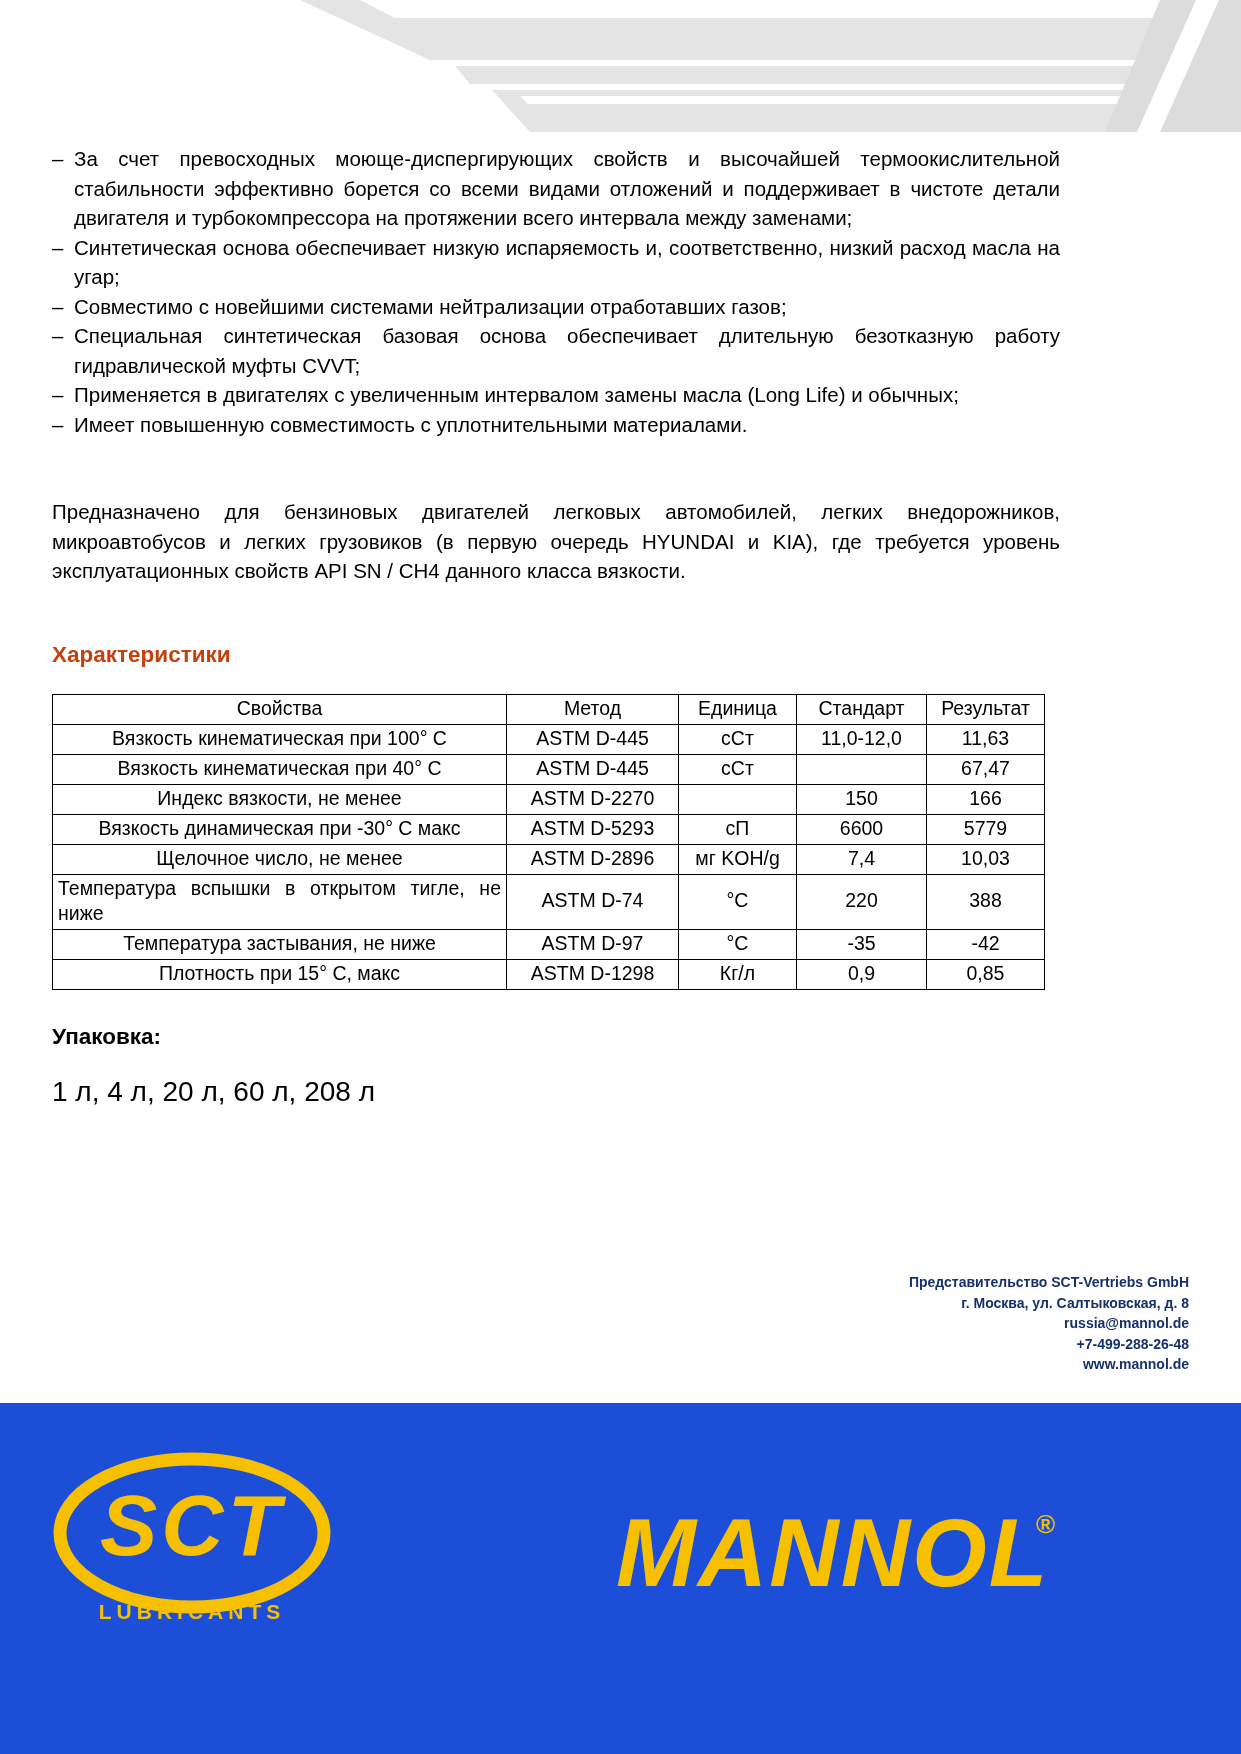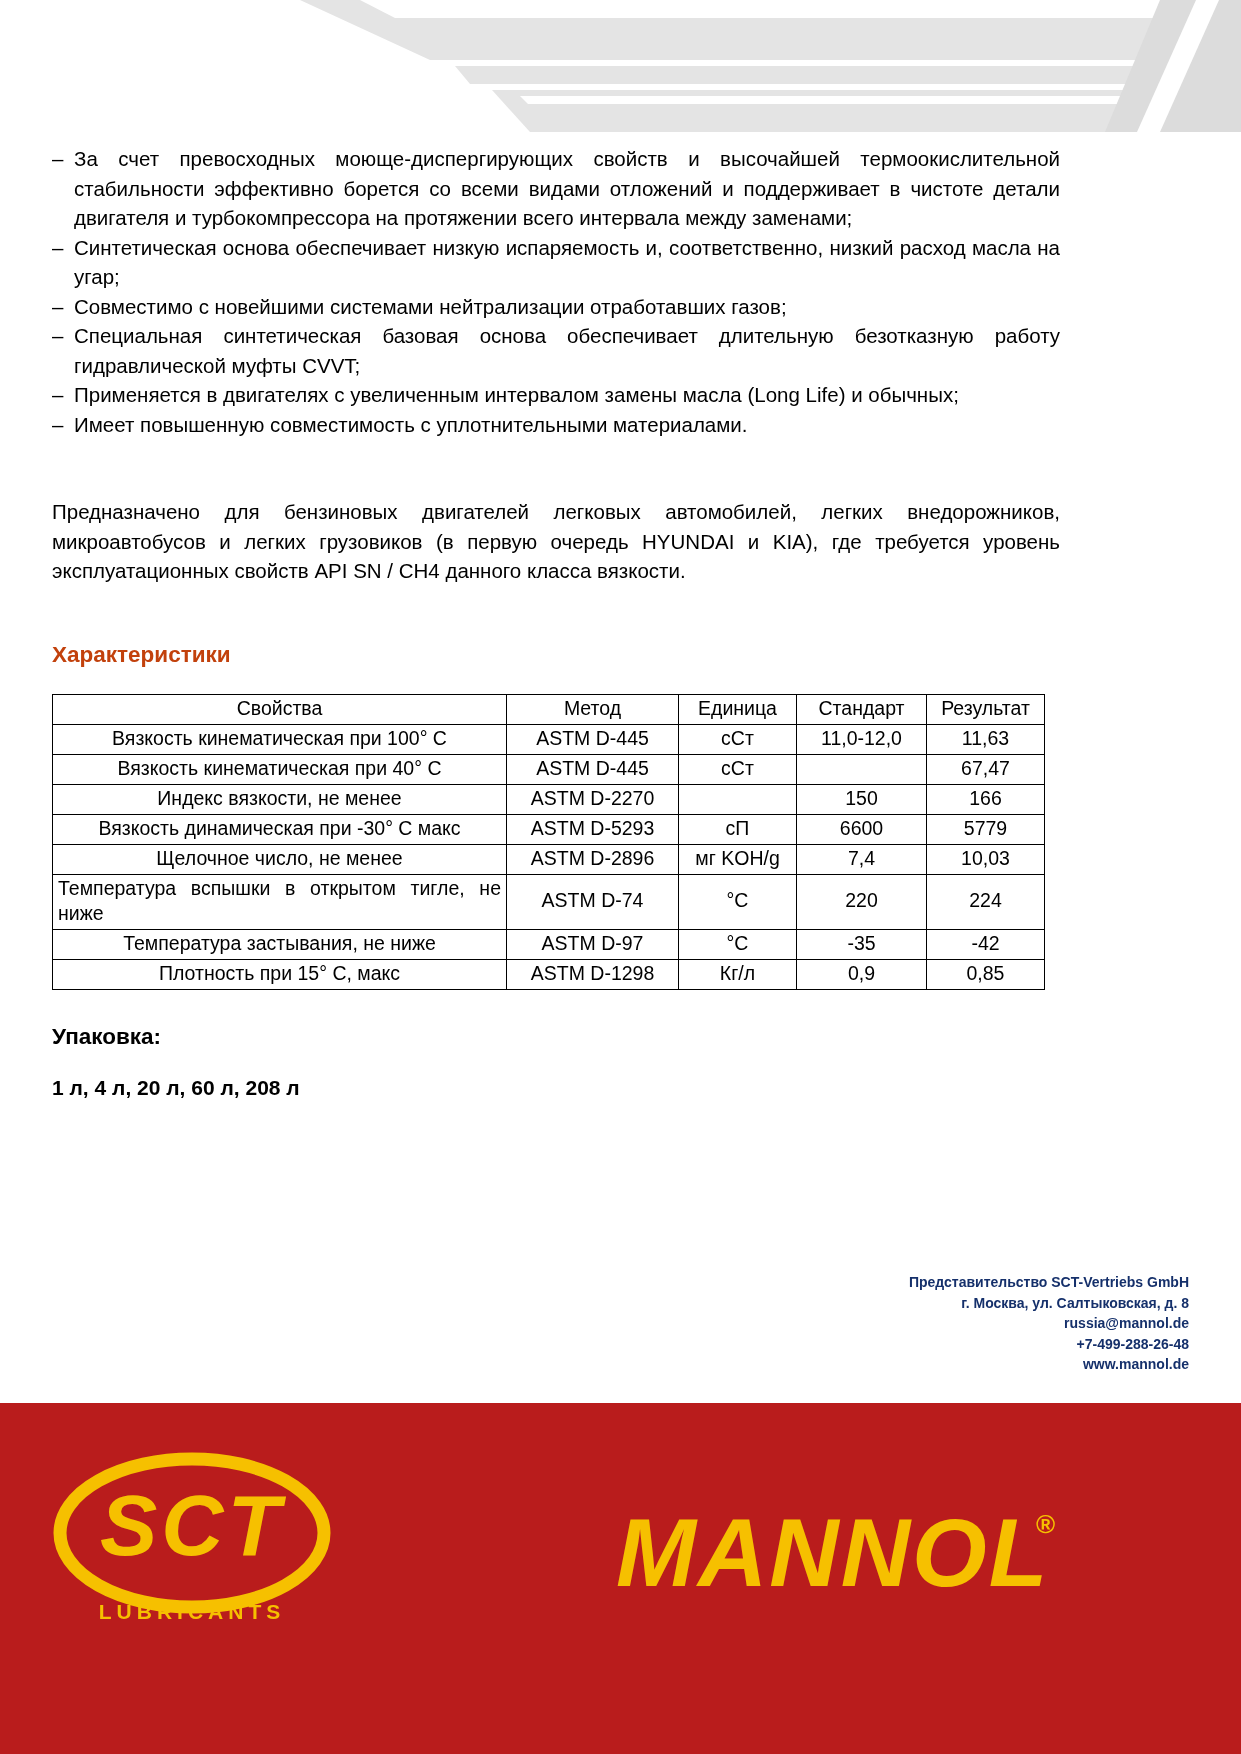--- a/index.html
+++ b/index.html
@@ -103,22 +103,22 @@
   table.spec td.just { text-align: justify; text-align-last: left; }
 
   
   .pack-title {
     font-size: 22.5px;
     font-weight: bold;
     color: #000;
     margin-top: 34px;
   }
   .pack-sizes {
-    font-size: 21px;
-    font-weight: bold;
+    font-size: 28px;
+    font-weight: normal;
     color: #000;
     margin-top: 26px;
   }
 
   
   .contact {
     position: absolute;
     right: 52px;
     top: 1272px;
     width: 520px;
@@ -129,21 +129,21 @@
     color: #15306b;
   }
 
   
   .band {
     position: absolute;
     left: 0;
     bottom: 0;
     width: 1241px;
     height: 351px;
-    background: #b91c1c;
+    background: #1d4ed8;
   }
   .band-top-rule {
     position: absolute;
     left: 0; top: 0;
     width: 1241px; height: 4px;
     background: #f5b301;
     opacity: 0;
   }
 
   .sct-logo {
@@ -290,21 +290,21 @@
           <td>ASTM D-2896</td>
           <td>мг KOH/g</td>
           <td>7,4</td>
           <td>10,03</td>
         </tr>
         <tr>
           <td class="just">Температура вспышки в открытом тигле, не ниже</td>
           <td>ASTM D-74</td>
           <td>°C</td>
           <td>220</td>
-          <td>224</td>
+          <td>388</td>
         </tr>
         <tr>
           <td>Температура застывания, не ниже</td>
           <td>ASTM D-97</td>
           <td>°C</td>
           <td>-35</td>
           <td>-42</td>
         </tr>
         <tr>
           <td>Плотность при 15° С, макс</td>

